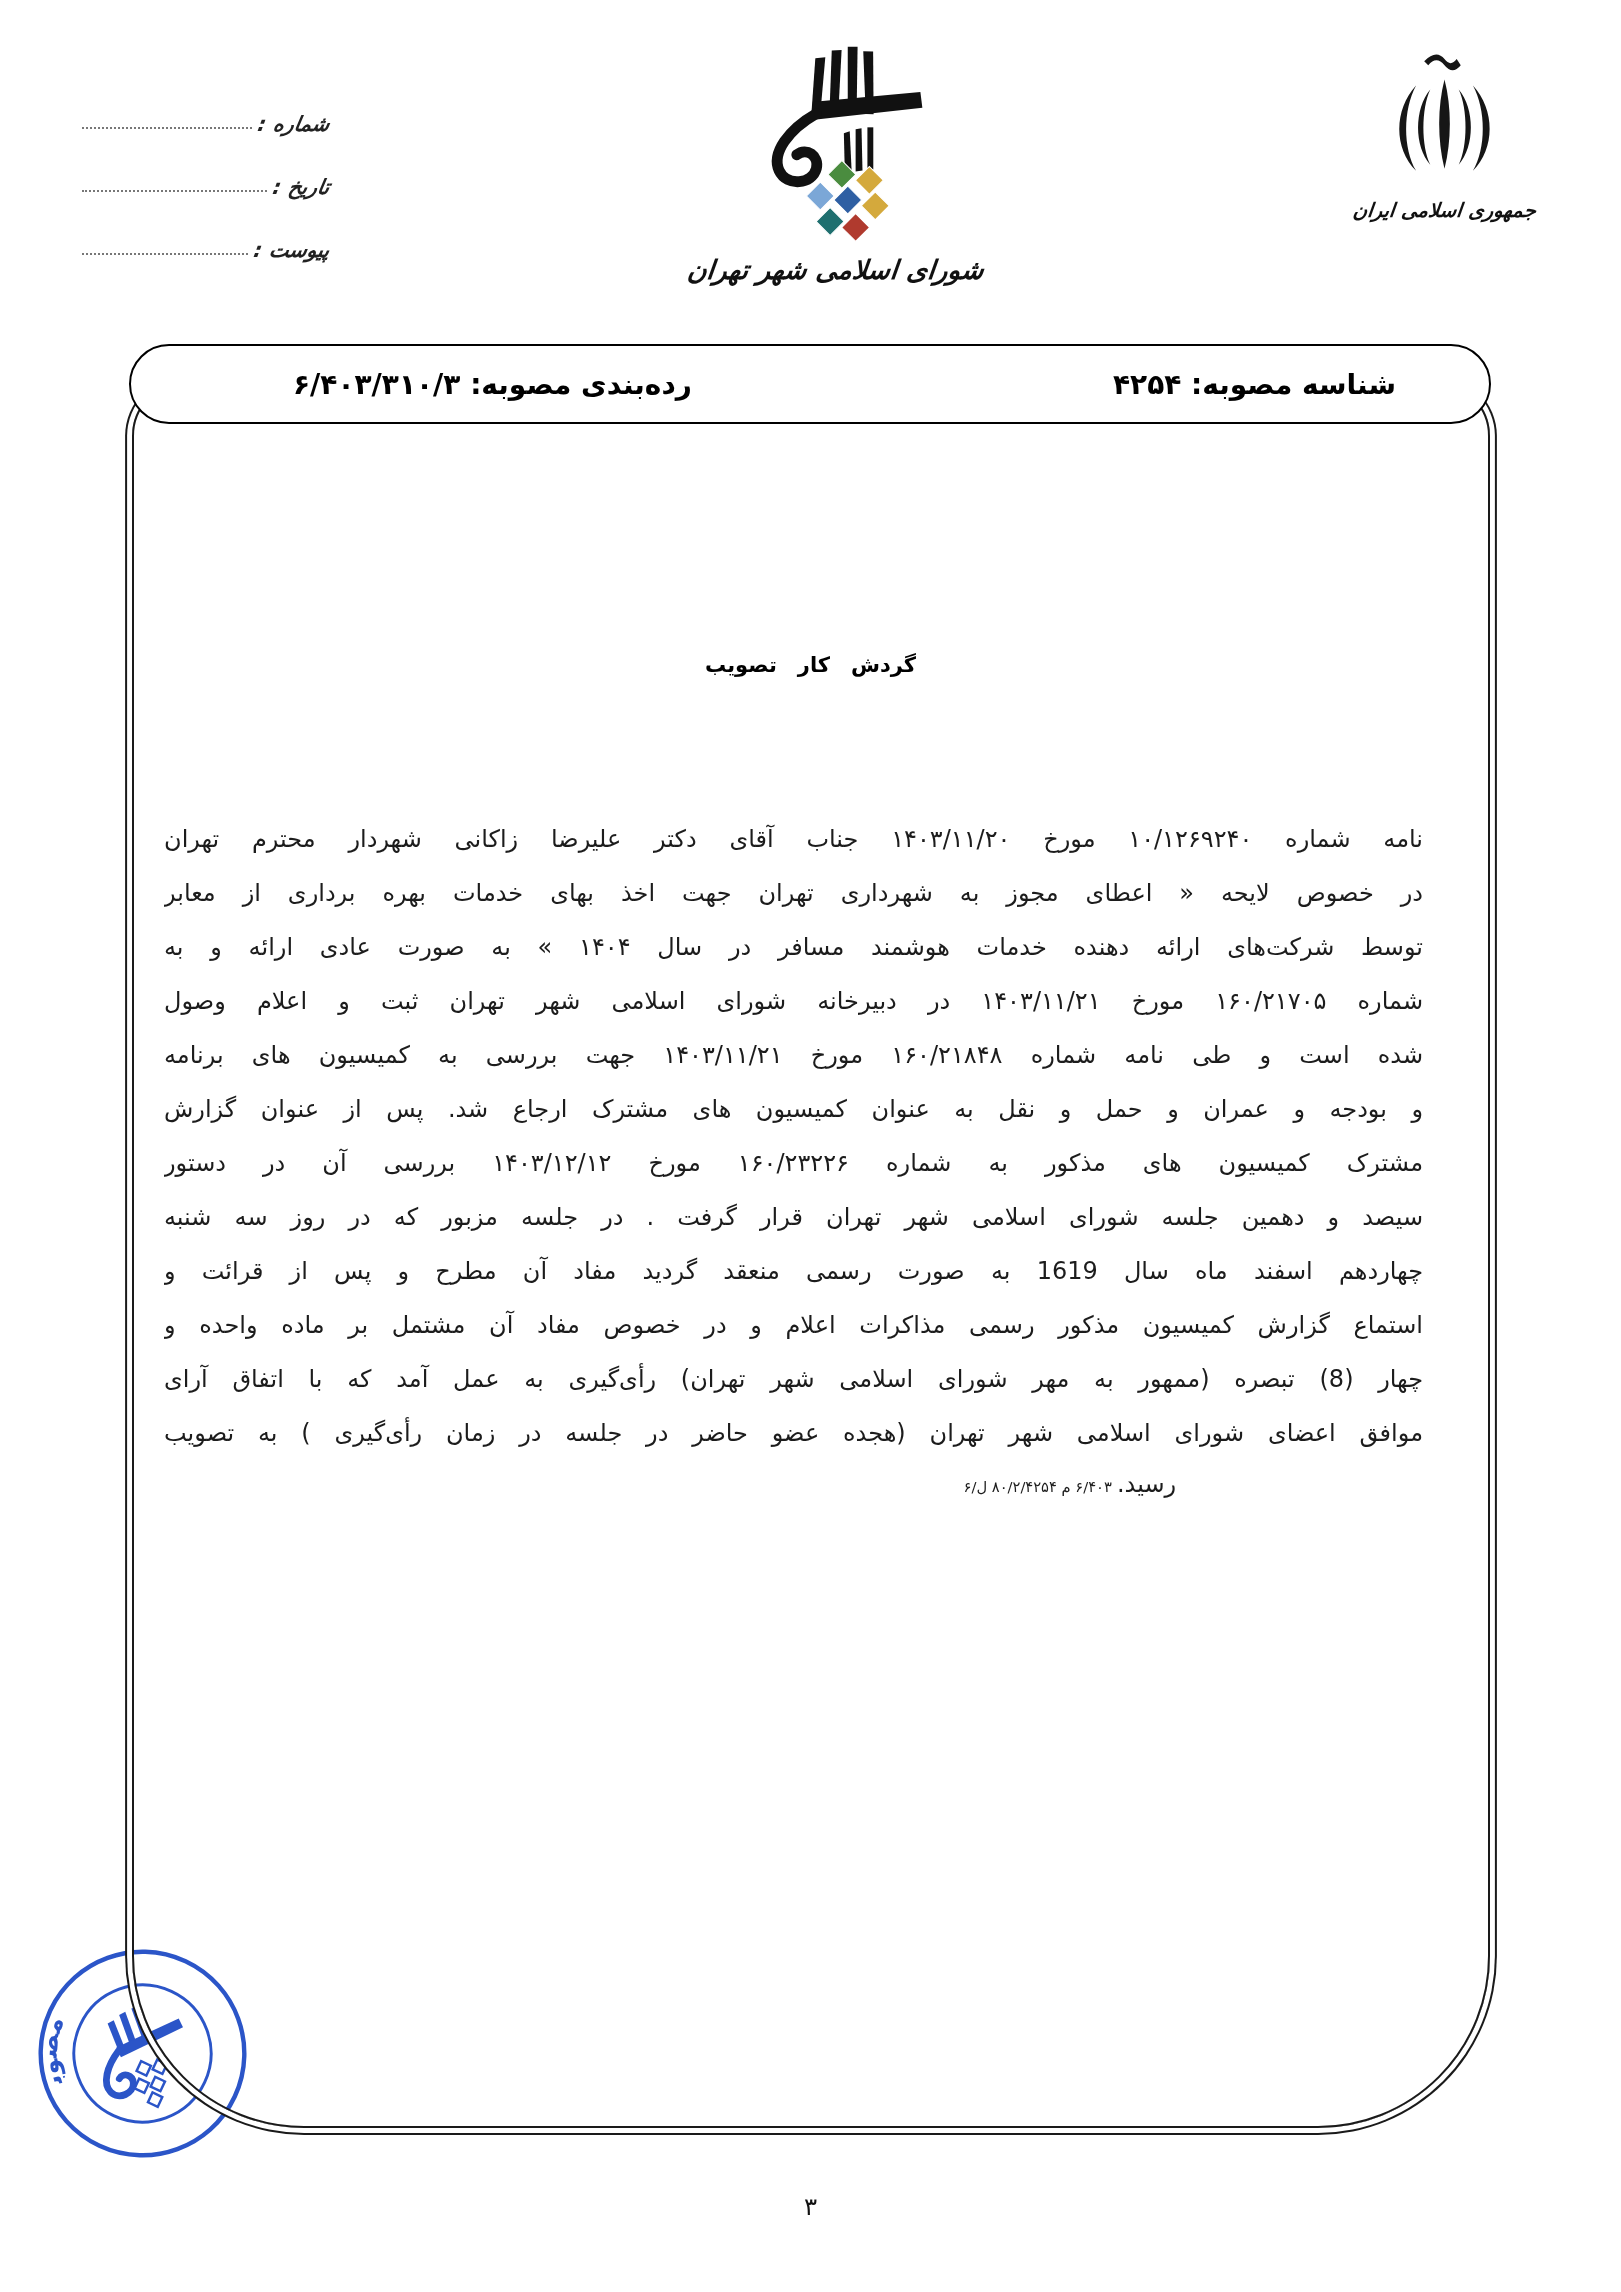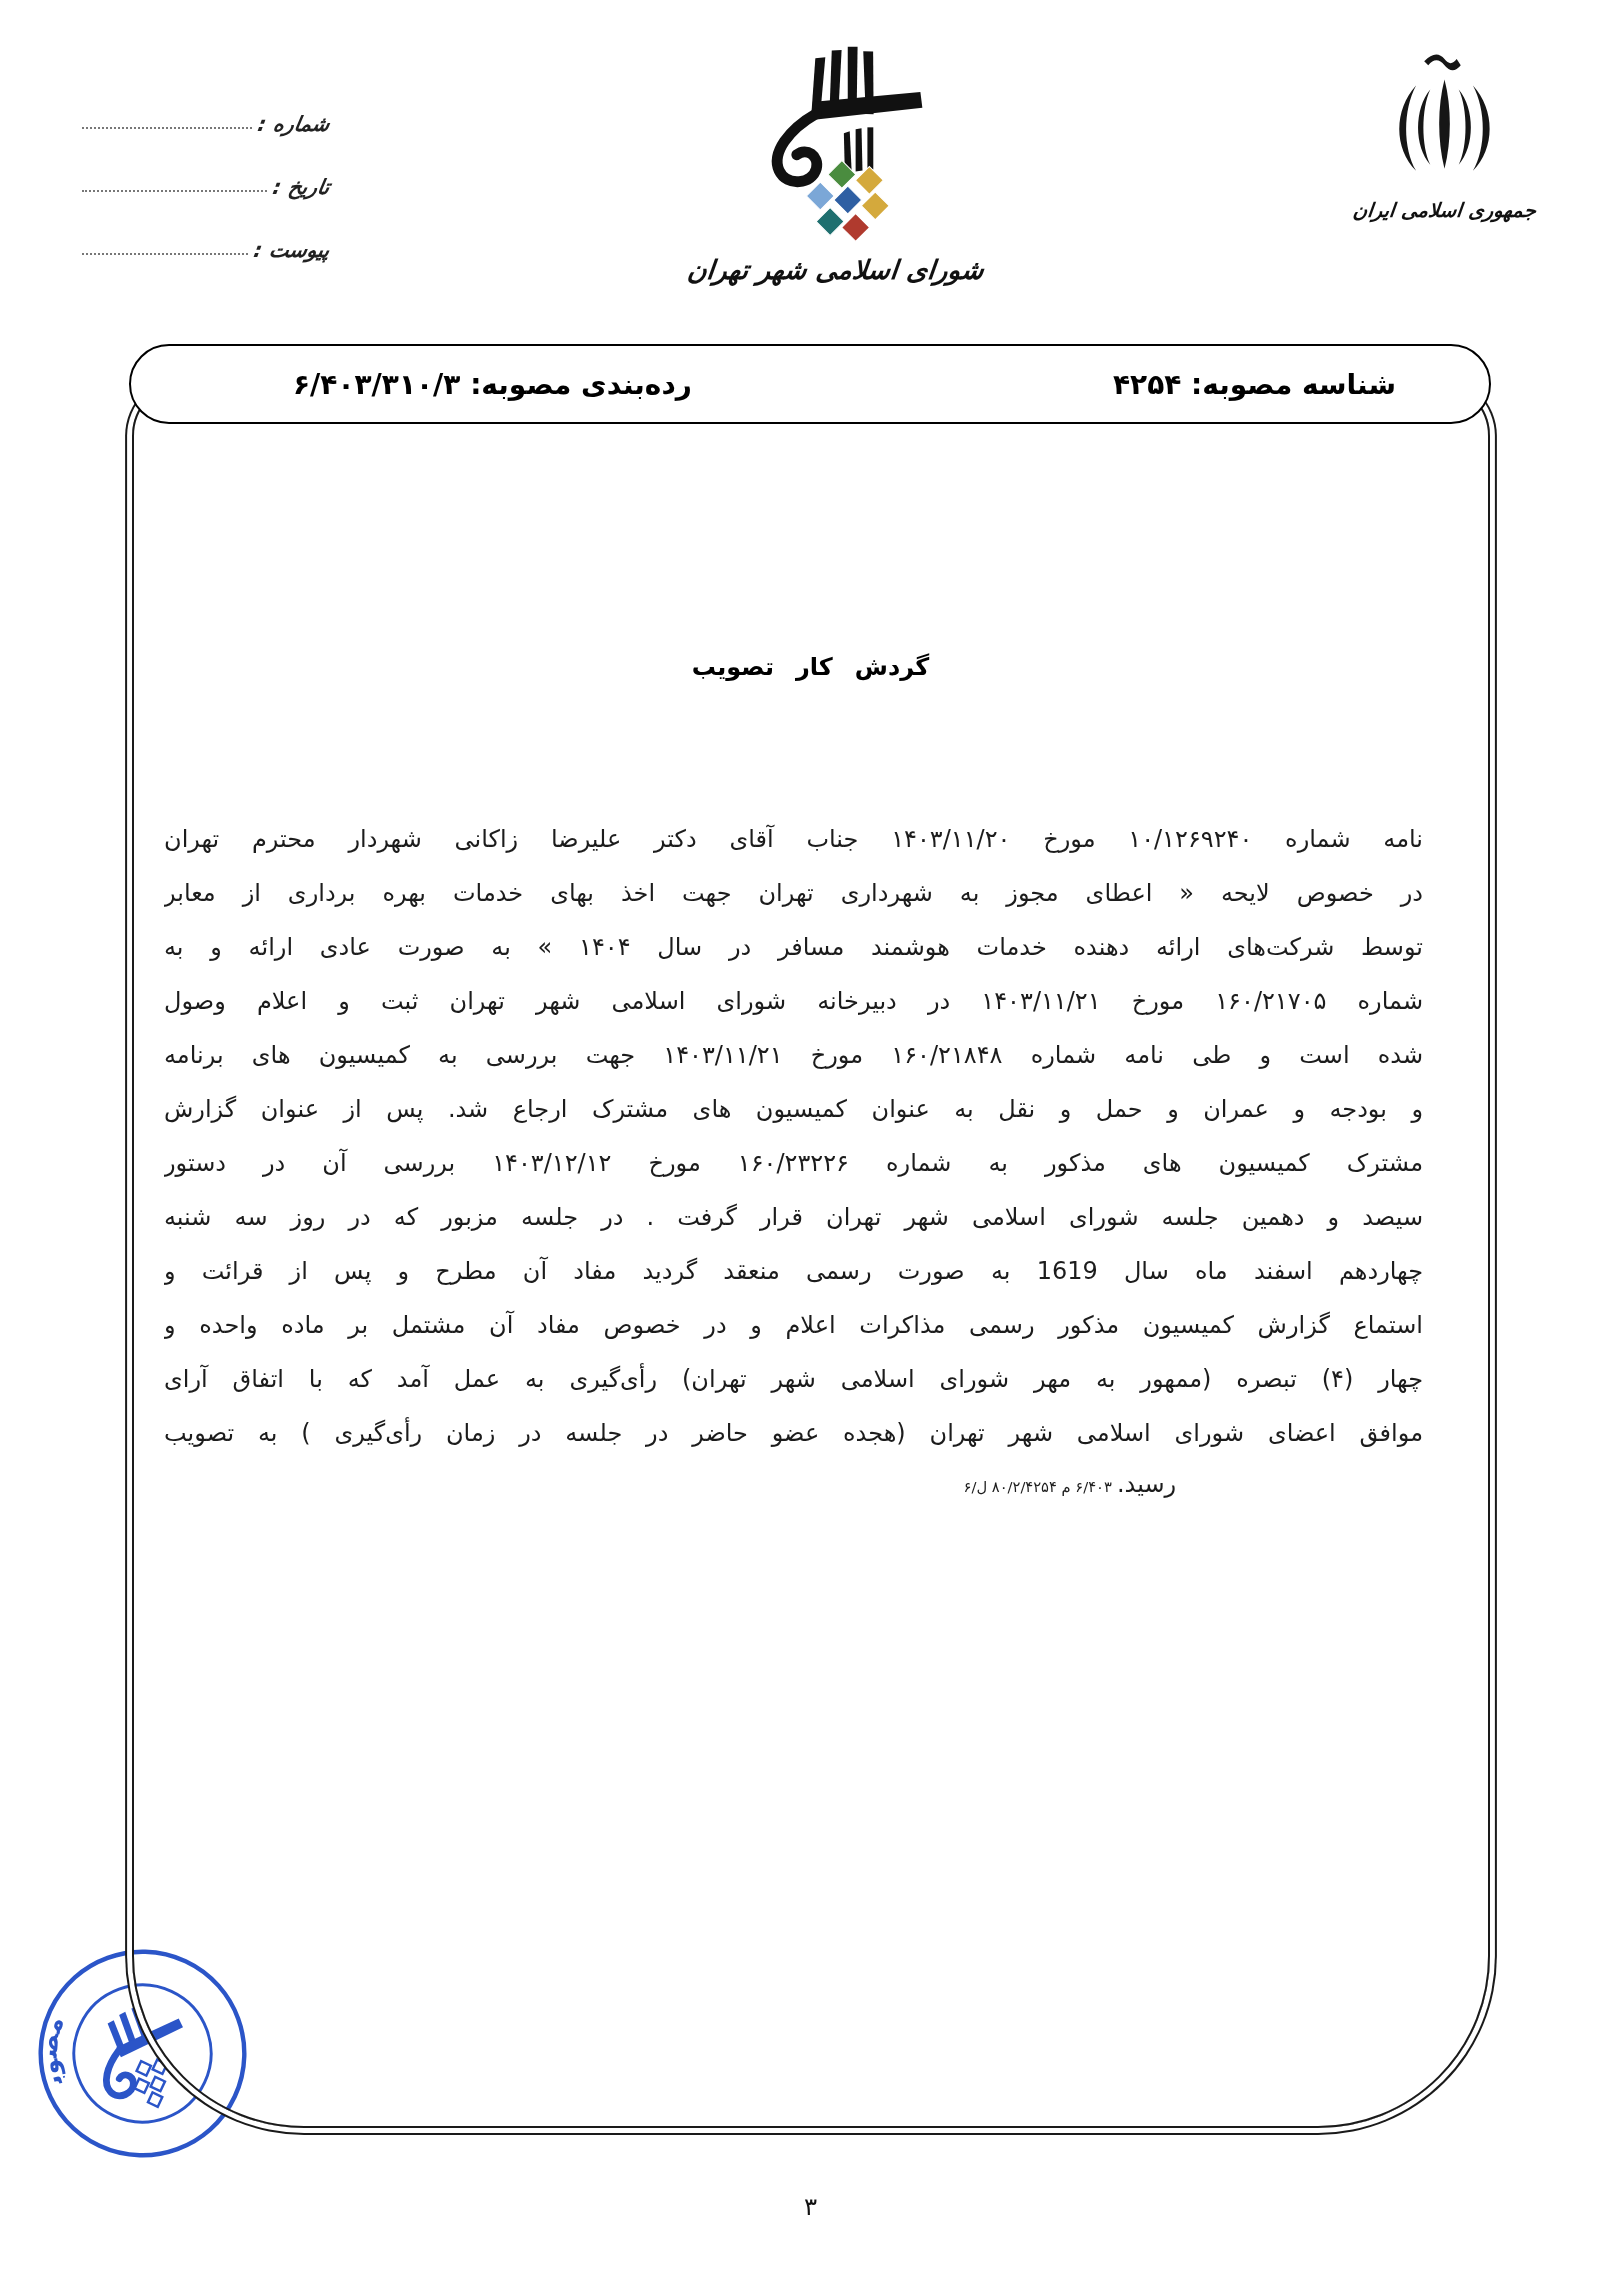--- a/index.html
+++ b/index.html
@@ -47,21 +47,21 @@
     position:absolute; left:132px; top:382px; width:1358px; height:1746px; z-index:1;
     border:2.5px solid #1a1a1a;
     border-radius:54px 54px 172px 172px;
     box-shadow: 0 0 0 4.9px #ffffff, 0 0 0 6.9px #1a1a1a;
     background:transparent; pointer-events:none;
   }
 
   
   .doc-title {
     position:absolute; left:0; right:0; top:653px; z-index:2;
-    text-align:center; font-size:24px; font-weight:bold; color:#000;
+    text-align:center; font-size:21px; font-weight:bold; color:#000;
     word-spacing:13.7px; letter-spacing:1px;
   }
 
   
   .body-text { position:absolute; left:164px; top:812px; width:1259px; z-index:2; direction:rtl; color:#1c1c1c; }
   .body-line {
     font-size:24px; line-height:54px; height:54px;
     text-align:justify; text-align-last:justify; overflow:hidden;
   }
   .closing-line { margin-top:9.8px; direction:ltr; text-align:center; padding-left:537px; white-space:nowrap; }
@@ -147,21 +147,21 @@
     <div class="body-line">نامه شماره ۱۰/۱۲۶۹۲۴۰ مورخ ۱۴۰۳/۱۱/۲۰ جناب آقای دکتر علیرضا زاکانی شهردار محترم تهران</div>
     <div class="body-line">در خصوص لایحه « اعطای مجوز به شهرداری تهران جهت اخذ بهای خدمات بهره برداری از معابر</div>
     <div class="body-line">توسط شرکت‌های ارائه دهنده خدمات هوشمند مسافر در سال ۱۴۰۴ » به صورت عادی ارائه و به</div>
     <div class="body-line">شماره ۱۶۰/۲۱۷۰۵ مورخ ۱۴۰۳/۱۱/۲۱ در دبیرخانه شورای اسلامی شهر تهران ثبت و اعلام وصول</div>
     <div class="body-line">شده است و طی نامه شماره ۱۶۰/۲۱۸۴۸ مورخ ۱۴۰۳/۱۱/۲۱ جهت بررسی به کمیسیون های برنامه</div>
     <div class="body-line">و بودجه و عمران و حمل و نقل به عنوان کمیسیون های مشترک ارجاع شد. پس از عنوان گزارش</div>
     <div class="body-line">مشترک کمیسیون های مذکور به شماره ۱۶۰/۲۳۲۲۶ مورخ ۱۴۰۳/۱۲/۱۲ بررسی آن در دستور</div>
     <div class="body-line">سیصد و دهمین جلسه شورای اسلامی شهر تهران قرار گرفت . در جلسه مزبور که در روز سه شنبه</div>
     <div class="body-line">چهاردهم اسفند ماه سال 1619 به صورت رسمی منعقد گردید مفاد آن مطرح و پس از قرائت و</div>
     <div class="body-line">استماع گزارش کمیسیون مذکور رسمی مذاکرات اعلام و در خصوص مفاد آن مشتمل بر ماده واحده و</div>
-    <div class="body-line">چهار (۴) تبصره (ممهور به مهر شورای اسلامی شهر تهران) رأی‌گیری به عمل آمد که با اتفاق آرای</div>
+    <div class="body-line">چهار (8) تبصره (ممهور به مهر شورای اسلامی شهر تهران) رأی‌گیری به عمل آمد که با اتفاق آرای</div>
     <div class="body-line">موافق اعضای شورای اسلامی شهر تهران (هجده عضو حاضر در جلسه در زمان رأی‌گیری ) به تصویب</div>
     <div class="closing-line">
       <span class="closing-word">رسید.</span>
       <span class="ref-code">۶/۴۰۳ م ۸۰/۲/۴۲۵۴ ل/۶</span>
     </div>
   </div>
 
   <div class="stamp">
     <svg width="233" height="233" viewBox="0 0 238 238">
       <g transform="rotate(-20 119 119)">

